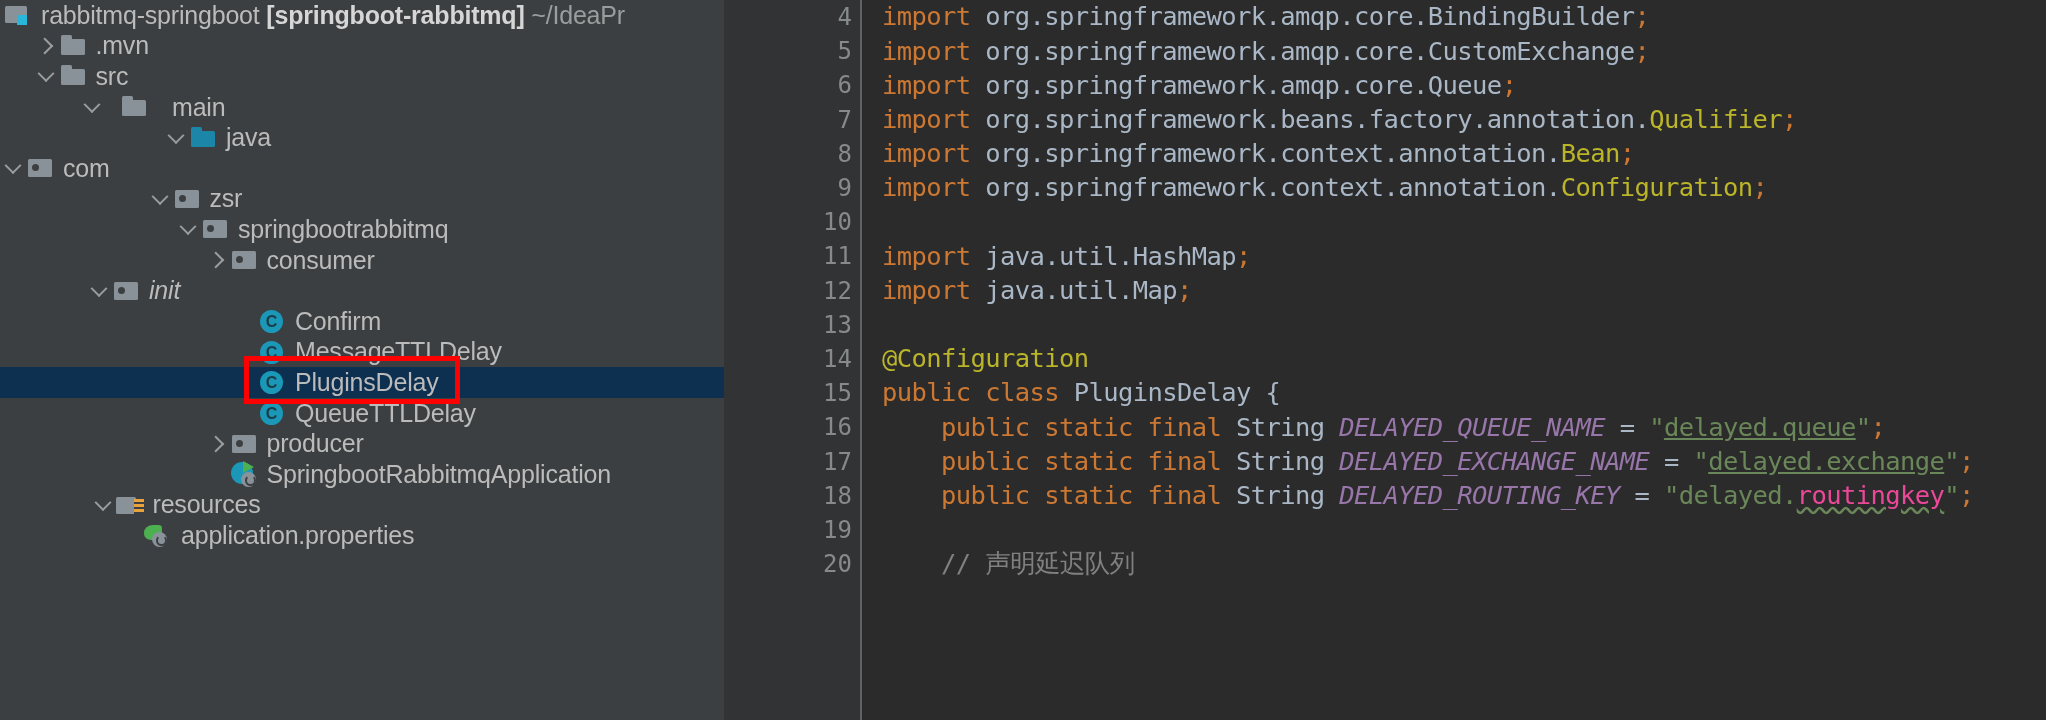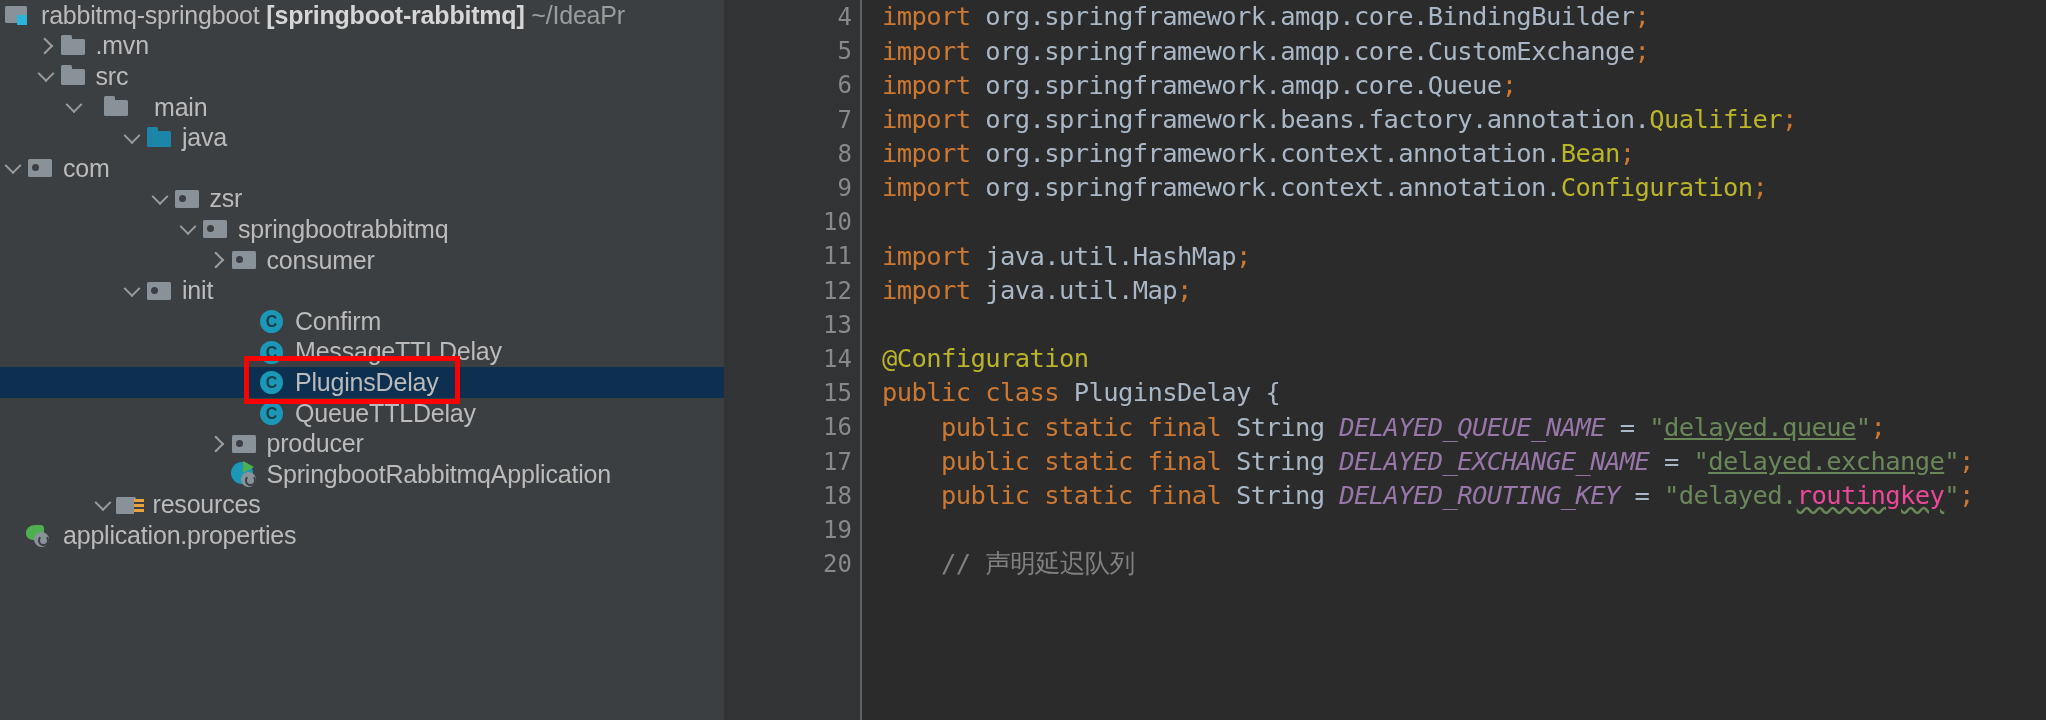--- a/index.html
+++ b/index.html
@@ -308,26 +308,26 @@
         <div class="tree-row" style="padding-left: 32.5px;">
           <span class="arrow right"></span>
           <span class="icon ic-folder"></span>
           <span class="label">.mvn</span>
         </div>
         <div class="tree-row" style="padding-left: 32.5px;">
           <span class="arrow down"></span>
           <span class="icon ic-folder"></span>
           <span class="label">src</span>
         </div>
-        <div class="tree-row" style="padding-left: 61px; gap: 15px;">
+        <div class="tree-row" style="padding-left: 79px; gap: 15px;">
           <span class="arrow down"></span>
           <span class="icon ic-folder"></span>
           <span class="label">main</span>
         </div>
-        <div class="tree-row" style="padding-left: 119px;">
+        <div class="tree-row" style="padding-left: 119px; margin-left: 44px;">
           <span class="arrow down"></span>
           <span class="icon ic-src-folder"></span>
           <span class="label">java</span>
         </div>
         <div class="tree-row" style="">
           <span class="arrow down"></span>
           <span class="icon ic-package"></span>
           <span class="label">com</span>
         </div>
         <div class="tree-row" style="padding-left: 146.5px;">
@@ -338,21 +338,21 @@
         <div class="tree-row" style="padding-left: 175px; align-items: center;">
           <span class="arrow down"></span>
           <span class="icon ic-package"></span>
           <span class="label">springbootrabbitmq</span>
         </div>
         <div class="tree-row" style="padding-left: 203.5px;">
           <span class="arrow right"></span>
           <span class="icon ic-package"></span>
           <span class="label">consumer</span>
         </div>
-        <div class="tree-row" style="padding-left: 119px;">
+        <div class="tree-row" style="padding-left: 86px; font-style: italic;">
           <span class="arrow down"></span>
           <span class="icon ic-package"></span>
           <span class="label">init</span>
         </div>
         <div class="tree-row" style="padding-left: 232px;">
           <span class="arrow none"></span>
           <span class="icon ic-class"></span>
           <span class="label">Confirm</span>
         </div>
         <div class="tree-row" style="padding-left: 232px;">
@@ -380,21 +380,21 @@
           <span class="icon ic-springapp">
             <span class="run-badge"></span>
           </span>
           <span class="label">SpringbootRabbitmqApplication</span>
         </div>
         <div class="tree-row" style="padding-left: 89.5px;">
           <span class="arrow down"></span>
           <span class="icon ic-res-folder"></span>
           <span class="label">resources</span>
         </div>
-        <div class="tree-row" style="">
+        <div class="tree-row" style="padding-left: 118px;">
           <span class="arrow none"></span>
           <span class="icon ic-springprop">
             <span class="run-badge"></span>
           </span>
           <span class="label">application.properties</span>
         </div>
       </div>
     <div class="annotation-box" id="annotation-box" style="left: 244px; top: 356.2px; width: 216px; height: 48px; border-color: rgb(255, 0, 0);"></div>
   </div>
 

